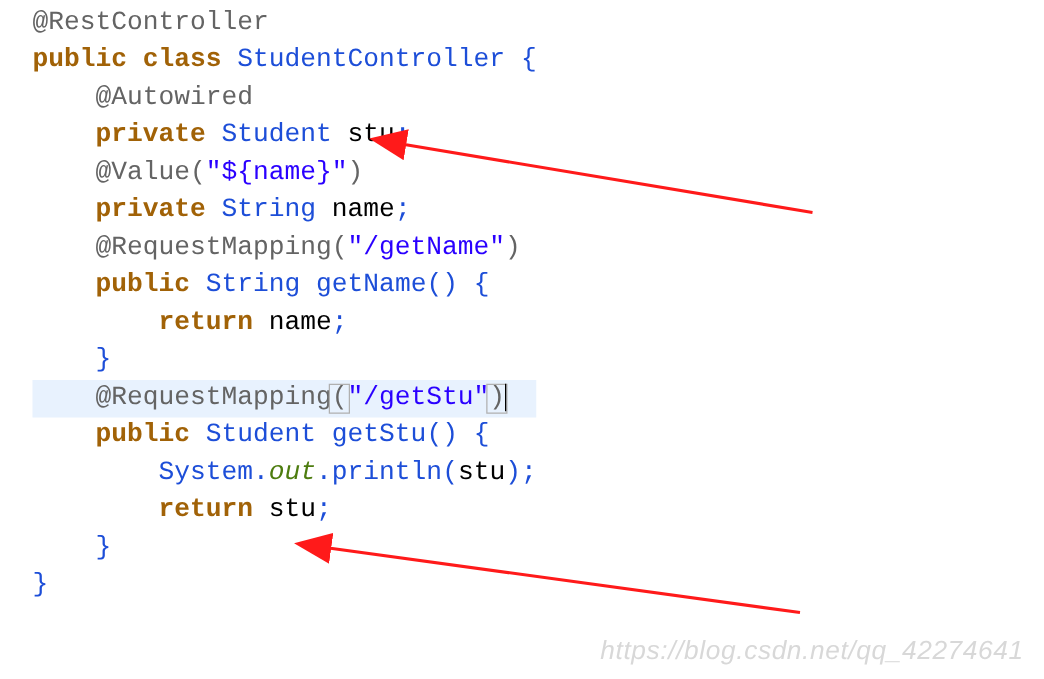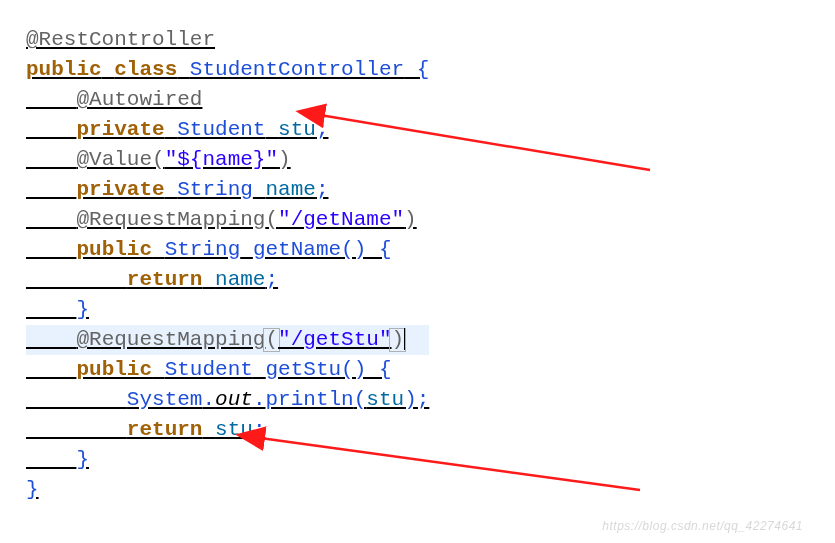--- a/index.html
+++ b/index.html
@@ -24,55 +24,54 @@
     padding-top: 10px;
     color: #c8c8c8;
     font-size: 18px;
     text-align: right;
     line-height: 30px;
     user-select: none;
     flex-shrink: 0;
   }
   .gutter div { height: 30px; }
   .code {
-    padding-top: 25px;
+    padding-top: 4px;
     line-height: 30px;
     white-space: pre;
     position: relative;
-    text-decoration: underline;
   }
   .line { height: 30px; position: relative; }
   .hl { background: #e8f2fe; }
   .kw { color: #a16207; font-weight: bold; }      
   .ann { color: #646464; }                        
   .str { color: #2a00ff; }                        
-  .field { color: #0369a1; }                      
-  .static { color: #000000; font-style: italic; } 
+  .field { color: #000000; }                      
+  .static { color: #4d7c0f; font-style: italic; } 
   .plain { color: #1d4ed8; }
   .brackethl {
     display: inline-block;
     outline: 1px solid #b0b0b0;
     margin: 0 -1px;
     padding: 0 1px;
     line-height: 22px;
   }
   .cursor {
     display: inline-block;
     width: 0;
     border-left: 1px solid #000;
     height: 22px;
     vertical-align: text-top;
   }
   .watermark {
     position: absolute;
-    right: 32px;
+    right: 16px;
     bottom: 10px;
     color: #d8d8d8;
     font-family: Arial, sans-serif;
-    font-size: 12px;
+    font-size: 21px;
     font-style: italic;
     letter-spacing: 0.5px;
   }
   .arrow-layer {
     position: absolute;
     top: 0; left: 0;
     pointer-events: none;
   }
 </style>
 </head>

